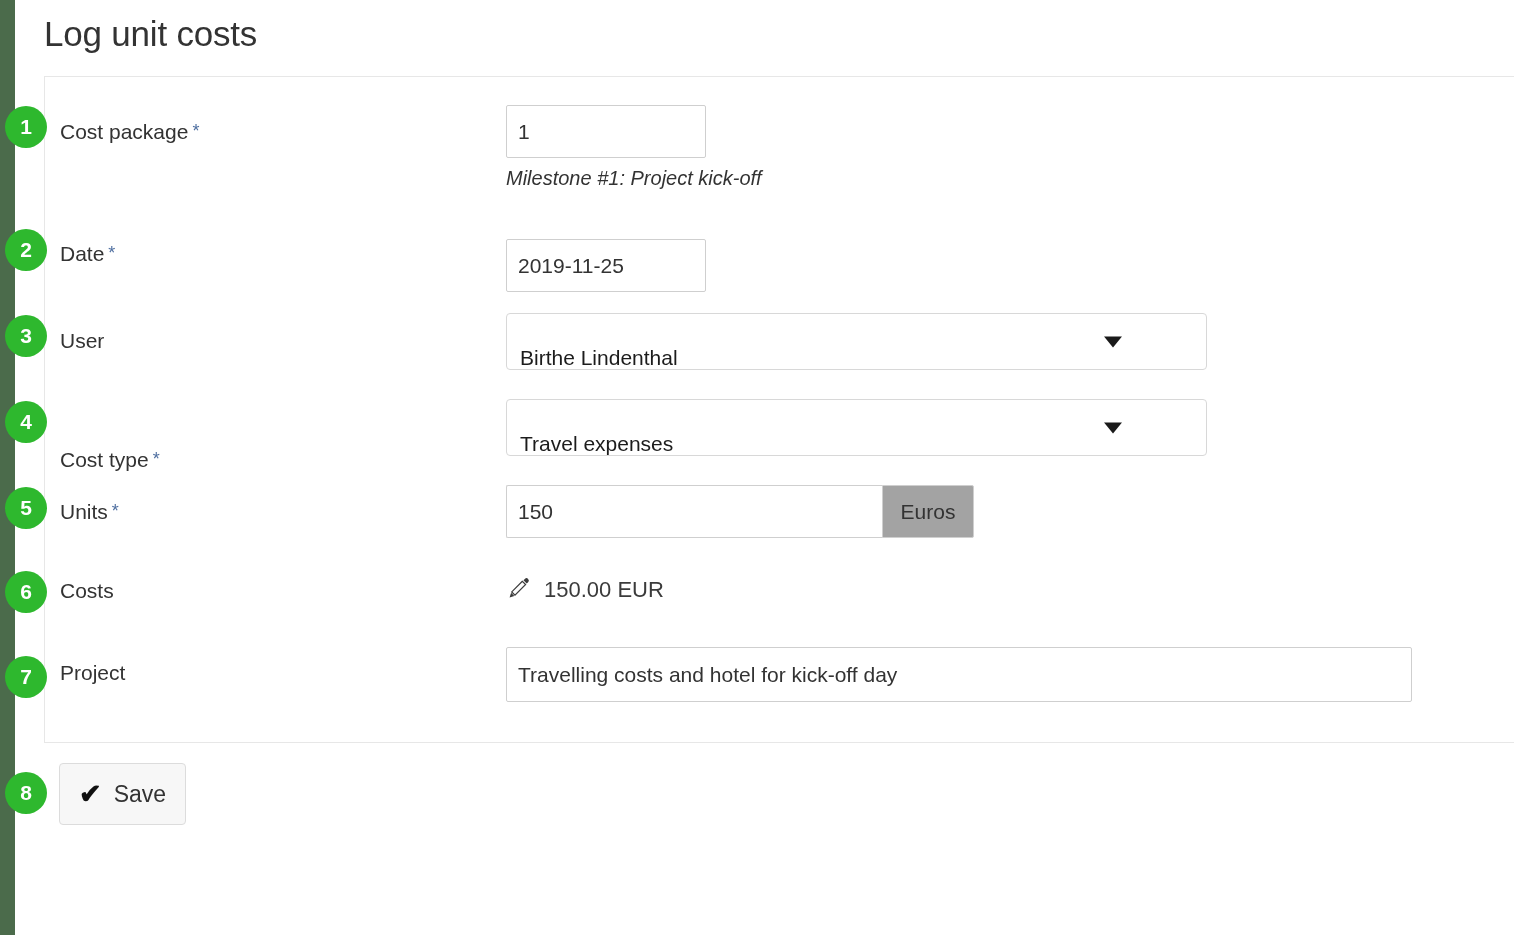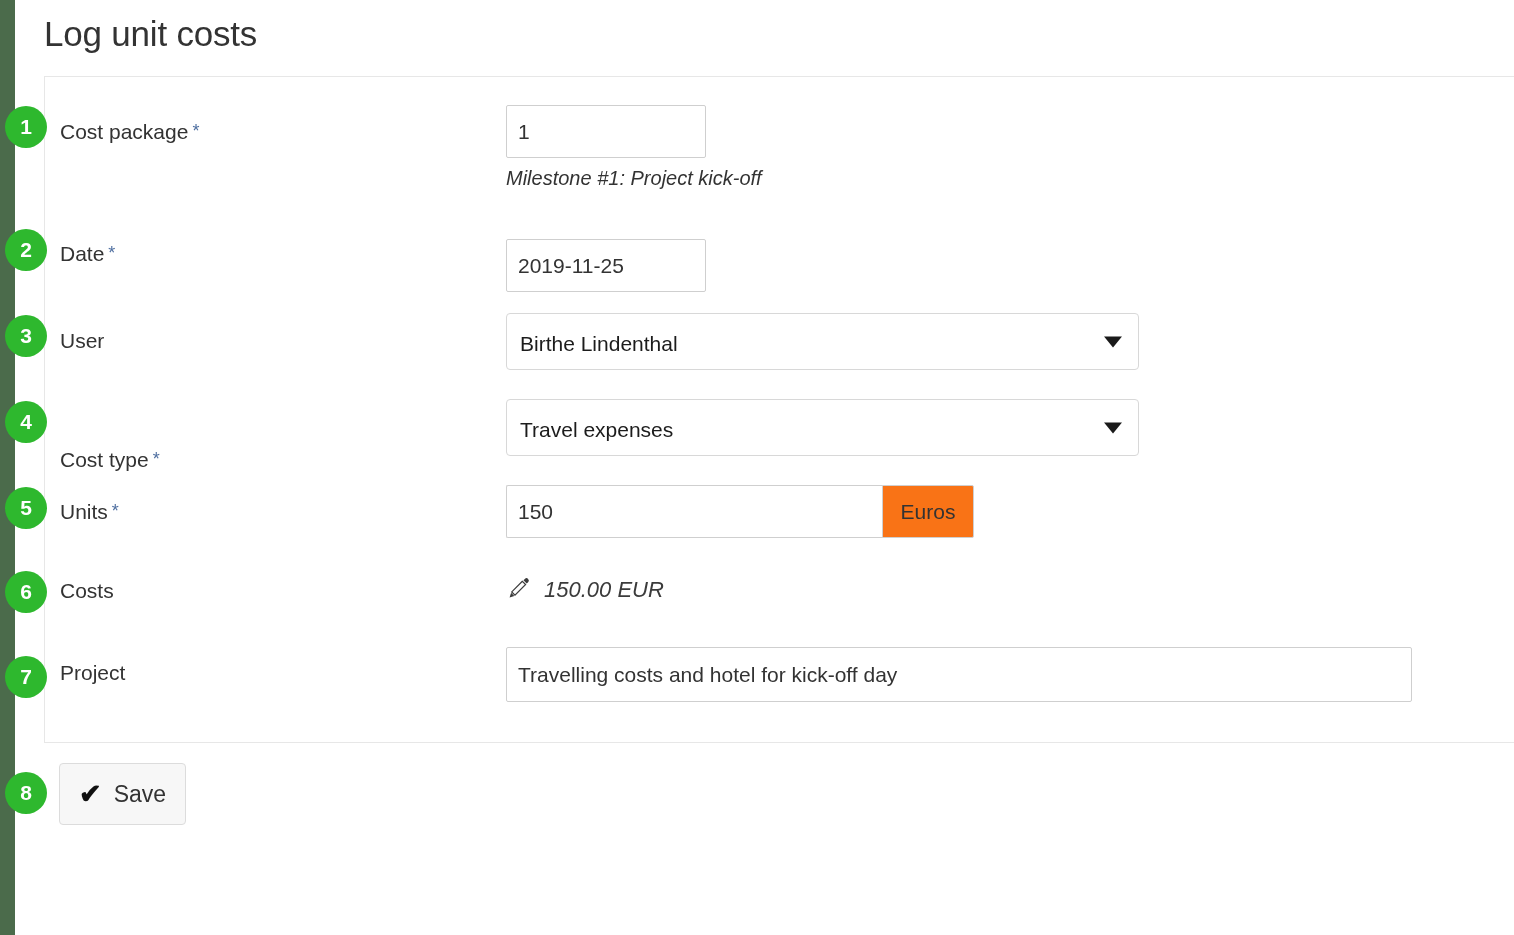--- a/index.html
+++ b/index.html
@@ -112,29 +112,29 @@
     line-height: 26px;
   }
 
   
   .select-wrap {
     position: relative;
     width: 633px;
     height: 57px;
   }
   .select-box {
-    width: 633px;
+    width: 701px;
     height: 57px;
     border: 1px solid #d8d8d8;
     border-radius: 4px;
     background: #ffffff;
     font-family: "Liberation Sans", sans-serif;
     font-size: 21px;
     color: #1c1c1c;
-    padding: 2px 40px 0 13px;
+    padding: 16px 40px 0 13px;
     line-height: 55px;
     white-space: nowrap;
     overflow: hidden;
     cursor: pointer;
   }
   .select-caret {
     position: absolute;
     right: 17px;
     top: 50%;
     transform: translateY(-50%);
@@ -153,34 +153,33 @@
     border-radius: 2px 0 0 2px;
   }
   .input-addon {
     display: flex;
     align-items: center;
     justify-content: center;
     min-width: 92px;
     padding: 0 14px;
     border: 1px solid #cfcfcf;
     border-radius: 0 2px 2px 0;
-    background: #f97316;
+    background: #a3a3a3;
     font-size: 21px;
     color: #333333;
     white-space: nowrap;
   }
 
   
   .costs-line { display: flex; align-items: center; gap: 12px; }
   .pencil-icon { display: block; }
   .costs-value {
     font-size: 22px;
     color: #3b3b3b;
     white-space: nowrap;
-    font-style: italic;
   }
 
   
   #save-button {
     position: absolute;
     left: 44px;
     top: 763px;
     display: flex;
     align-items: center;
     gap: 12px;

